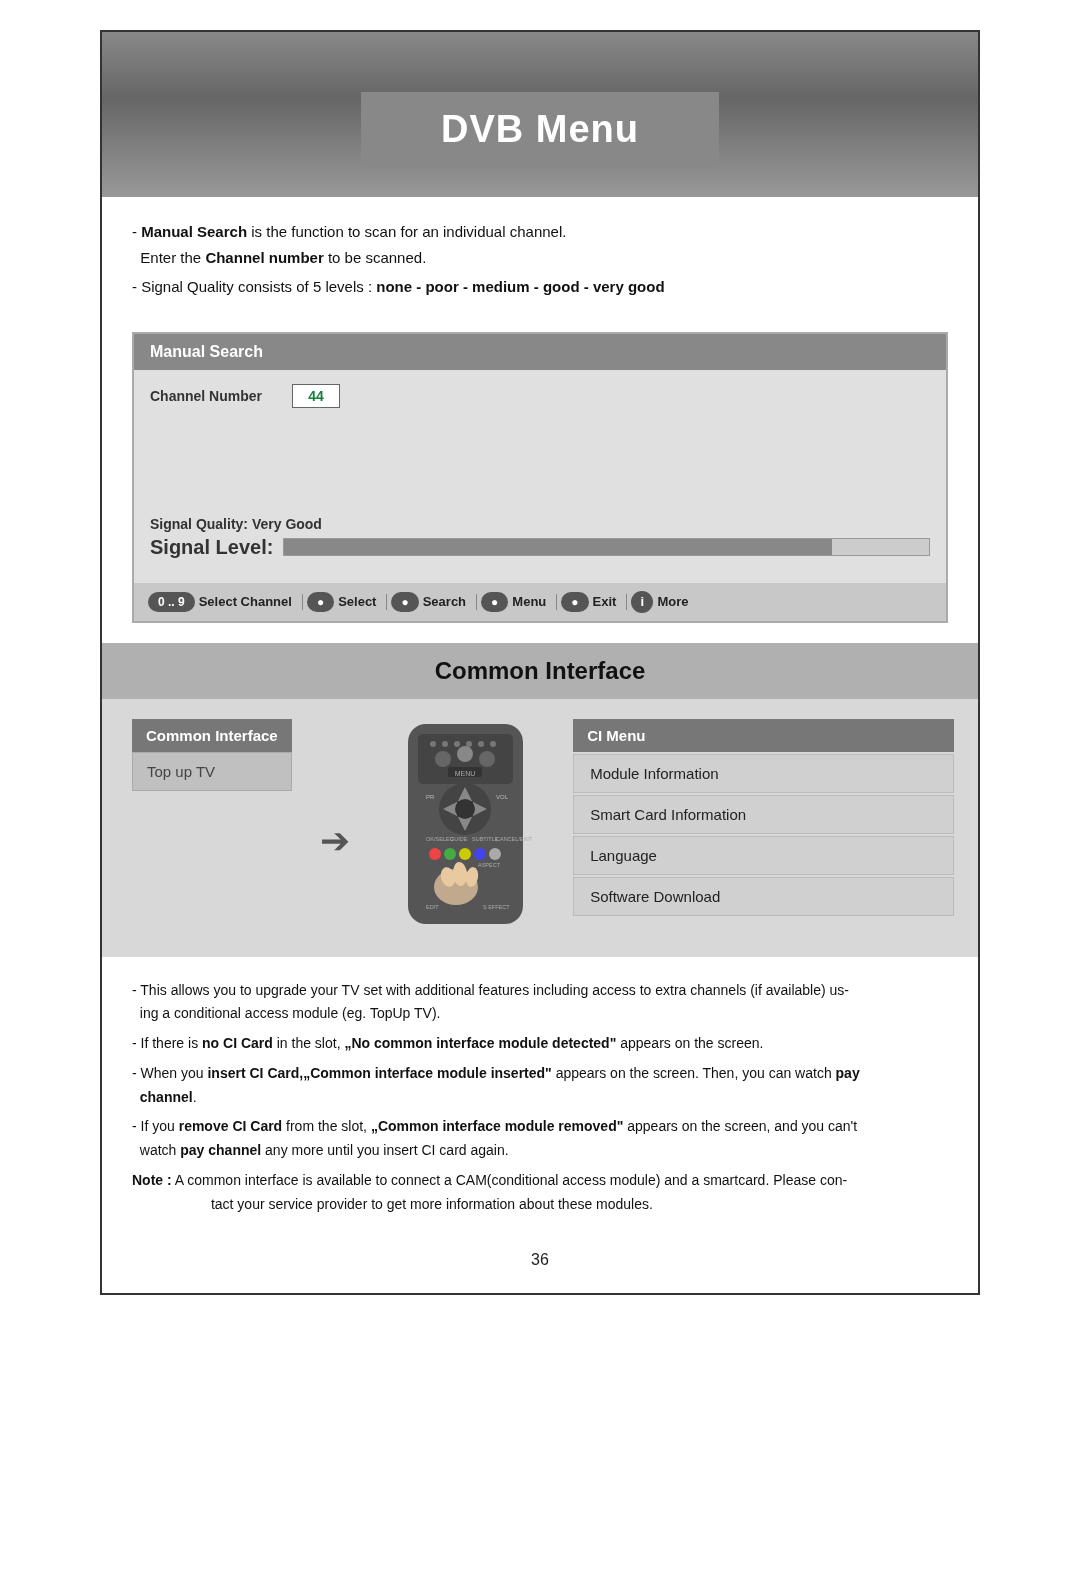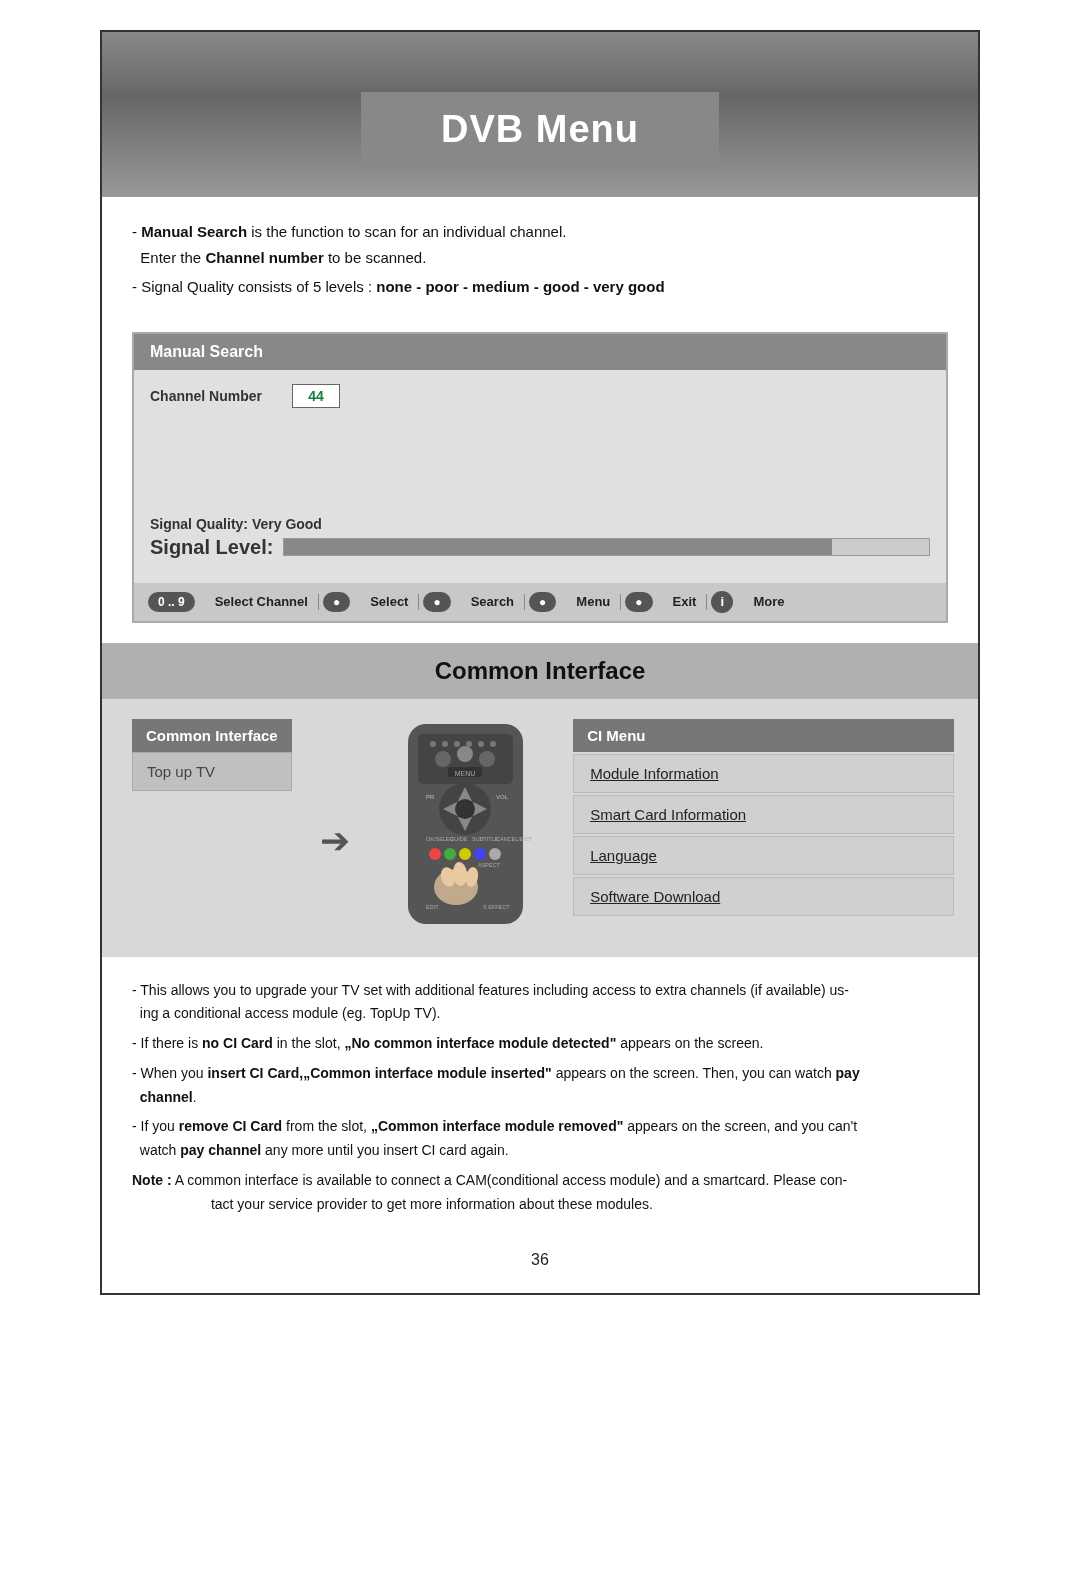--- a/index.html
+++ b/index.html
@@ -142,21 +142,20 @@
       padding: 3px 10px;
       font-size: 12px;
       font-weight: bold;
       white-space: nowrap;
     }
     .btn-label {
       font-size: 13px;
       font-weight: bold;
       color: #222;
       white-space: nowrap;
-      margin-left: 16px;
     }
     .btn-sep {
       width: 1px;
       height: 16px;
       background: #888;
       margin: 0 4px;
     }
     .btn-oval-i {
       background: #555;
       color: #fff;
@@ -242,21 +241,20 @@
       color: #fff;
       margin-bottom: 2px;
     }
     .ci-menu-item {
       background: #d0d0d0;
       border: 1px solid #bbb;
       padding: 10px 16px;
       font-size: 15px;
       color: #555;
       margin-bottom: 2px;
-      text-decoration: underline;
     }
     .ci-menu-item.active {
       color: #222;
       font-weight: normal;
     }
 
     
     .notes-section {
       padding: 22px 30px 10px 30px;
       font-size: 14px;

